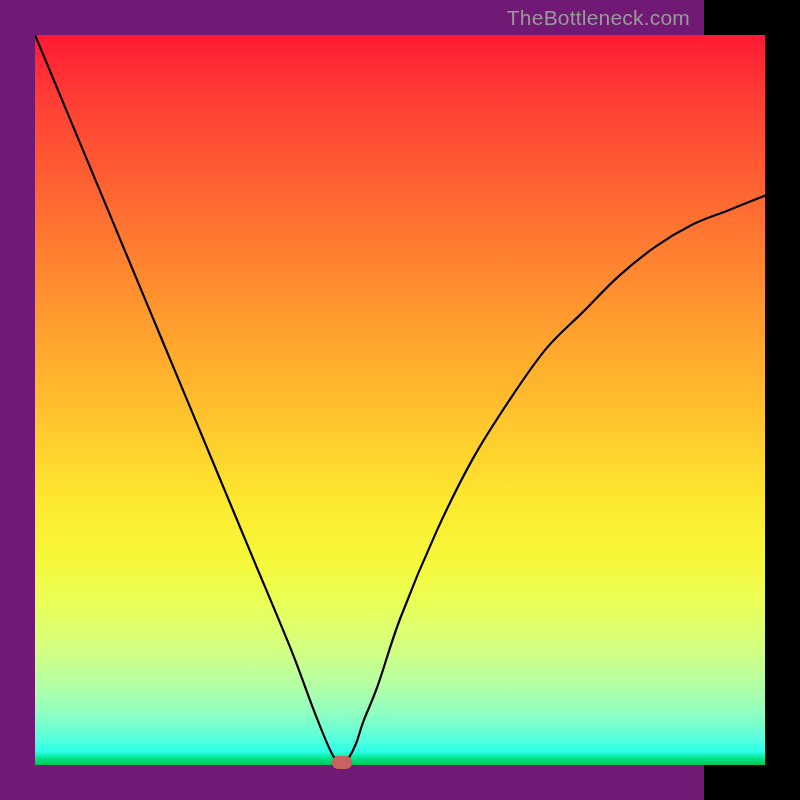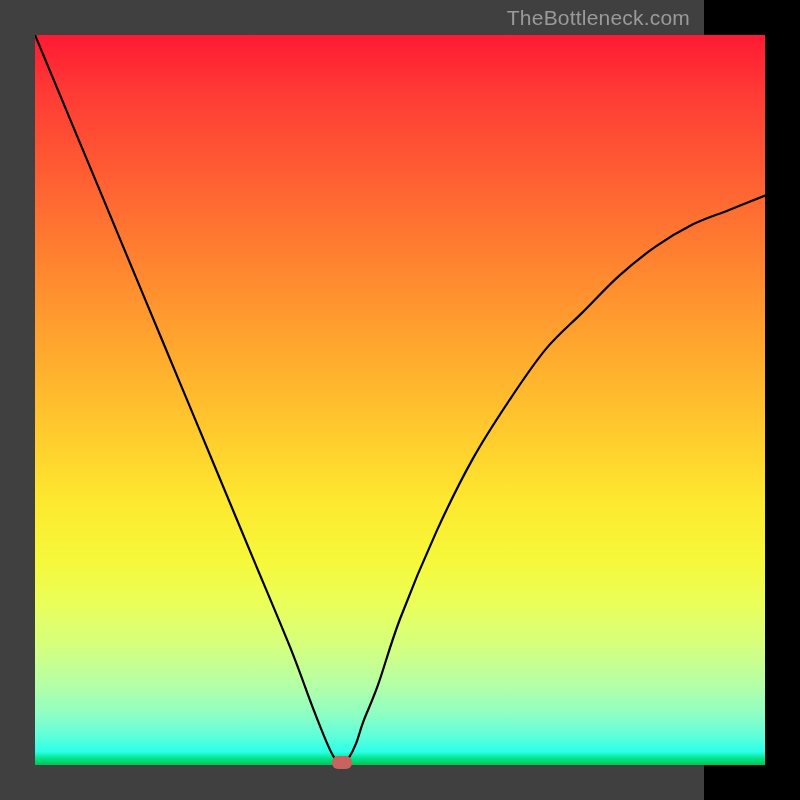--- a/index.html
+++ b/index.html
@@ -10,21 +10,21 @@
     background: #000;
     overflow: hidden;
     font-family: Arial, Helvetica, sans-serif;
   }
   .frame {
     position: absolute;
     left: 0;
     top: 0;
     width: 704px;
     height: 800px;
-    background: #404040;
+    background: #701a75;
   }
   .plot {
     position: absolute;
     left: 35px;
     top: 35px;
     width: 730px;
     height: 730px;
     background: linear-gradient(
       to bottom,
       #ff1a33 0%,

